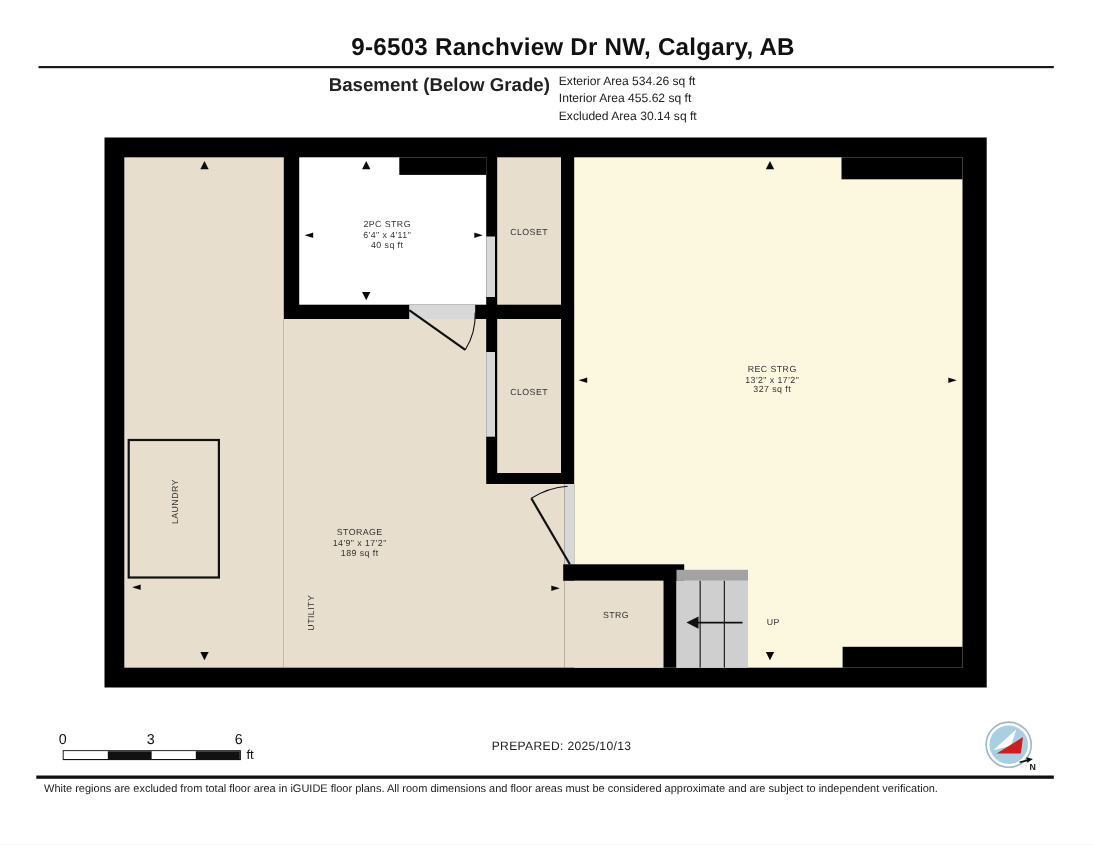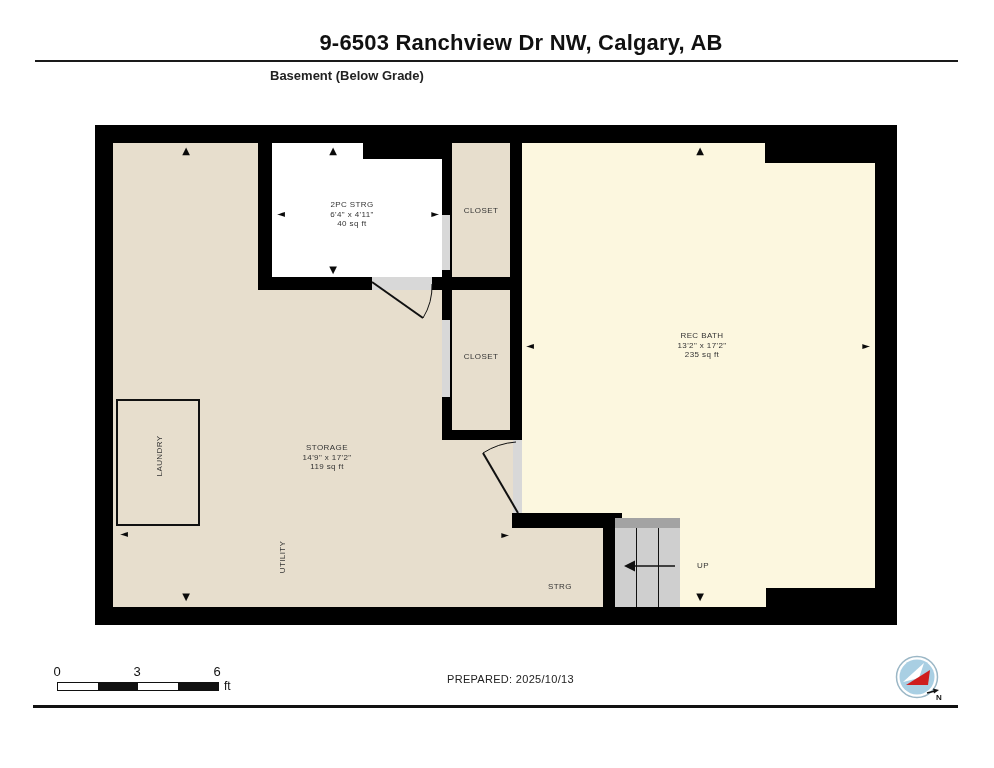--- a/index.html
+++ b/index.html
@@ -1,21 +1,21 @@
 <!DOCTYPE html>
 <html><head>
 <meta charset="utf-8">
 <style>
   html,body{margin:0;padding:0;}
   body{font-family:"Liberation Sans", sans-serif; background:#ffffff;}
   .page{position:relative;width:994px;height:768px;background:#ffffff;overflow:hidden;}
   .abs{position:absolute;}
   .title{width:994px;text-align:center;font-size:22px;font-weight:bold;color:#111;letter-spacing:0.2px;margin-left:24px;}
   .hrule{background:#1a1a1a;}
-  .floor-label{font-size:13px;font-weight:bold;color:#222;}
+  .floor-label{font-size:17px;font-weight:bold;color:#222;text-align:right;}
   .area-line{font-size:11px;color:#222;white-space:nowrap;}
   .plan{background:#000000;}
   .room{position:absolute;}
   .room-label{position:absolute;text-align:center;font-size:8px;color:#333;letter-spacing:0.4px;line-height:9.5px;white-space:nowrap;transform:translate(-50%,-50%);}
   .room-label .rm-name{font-size:8px;}
   .vert{transform:translate(-50%,-50%) rotate(-90deg);}
   .dim-arrow{position:absolute;font-family:"DejaVu Sans", sans-serif;font-size:10px;color:#0a0a0a;line-height:1;transform:translate(-50%,-50%);}
   .door{position:absolute;background:#d8d8d8;}
   .stairs-body{position:absolute;background:#cfcfcf;}
   .tread{position:absolute;top:0;width:1.5px;height:100%;background:#111;}
@@ -31,20 +31,31 @@
 </head>
 <body>
 
 <div class="page">
 
   <div class="abs title" style="top:30px;left:0;">9-6503 Ranchview Dr NW, Calgary, AB</div>
   <div class="abs hrule" style="top:60px;left:35px;width:923px;height:2px;"></div>
 
   <div class="abs floor-label" style="top:68px;left:270px;width:230px;">Basement (Below Grade)</div>
 
+  <div class="abs" style="top:68px;left:508px;">
+    <div class="area-line" style="height:16px;">
+      <span>Exterior Area</span>&nbsp;<span>534.26 sq ft</span>
+    </div>
+    <div class="area-line" style="height:16px;">
+      <span>Interior Area</span>&nbsp;<span>455.62 sq ft</span>
+    </div>
+    <div class="area-line" style="height:16px;">
+      <span>Excluded Area</span>&nbsp;<span>30.14 sq ft</span>
+    </div>
+  </div>
 
   <div class="abs plan" style="left:95px;top:125px;width:802px;height:500px;">
 
     <div class="room" style="left:18px;top:18px;width:145px;height:464px;background:#e7decd;"></div>
     <div class="room" style="left:163px;top:165px;width:184px;height:150px;background:#e7decd;"></div>
     <div class="room" style="left:163px;top:315px;width:255px;height:167px;background:#e7decd;"></div>
 
     <div class="room" style="left:177px;top:18px;width:170px;height:134px;background:#ffffff;"></div>
     <div class="room" style="left:268px;top:18px;width:79px;height:16px;background:#000;"></div>
 
@@ -85,32 +96,32 @@
     </svg>
 
     <div class="room-label" style="left:257px;top:89px;">
       <div class="rm-name">2PC STRG</div>
       <div>6'4" x 4'11"</div>
       <div>40 sq ft</div>
     </div>
     <div class="room-label" style="left:386px;top:86px;">CLOSET</div>
     <div class="room-label" style="left:386px;top:232px;">CLOSET</div>
     <div class="room-label" style="left:607px;top:220px;">
-      <div class="rm-name">REC BATH</div>
+      <div class="rm-name">REC STRG</div>
       <div>13'2" x 17'2"</div>
-      <div>235 sq ft</div>
+      <div>327 sq ft</div>
     </div>
-    <div class="room-label" style="left:232px;top:332px;">
+    <div class="room-label" style="left:232px;top:369px;">
       <div class="rm-name">STORAGE</div>
       <div>14'9" x 17'2"</div>
-      <div>119 sq ft</div>
+      <div>189 sq ft</div>
     </div>
     <div class="room-label vert" style="left:65px;top:331px;">LAUNDRY</div>
     <div class="room-label vert" style="left:188px;top:432px;">UTILITY</div>
-    <div class="room-label" style="left:465px;top:462px;text-align:right;">STRG</div>
+    <div class="room-label" style="left:465px;top:435px;text-align:right;">STRG</div>
     <div class="room-label" style="left:608px;top:441px;">UP</div>
 
     <span class="dim-arrow" style="left:91px;top:26px;">▲</span>
     <span class="dim-arrow" style="left:238px;top:26px;">▲</span>
     <span class="dim-arrow" style="left:605px;top:26px;">▲</span>
     <span class="dim-arrow" style="left:186px;top:89px;">◄</span>
     <span class="dim-arrow" style="left:340px;top:89px;">►</span>
     <span class="dim-arrow" style="left:238px;top:145px;">▼</span>
     <span class="dim-arrow" style="left:435px;top:221px;">◄</span>
     <span class="dim-arrow" style="left:771px;top:221px;">►</span>
@@ -137,14 +148,15 @@
     <circle cx="23" cy="22" r="20.5" fill="#ffffff" stroke="#9bb7c6" stroke-width="1.5"></circle>
     <circle cx="23" cy="22" r="17.5" fill="#a9cfe3"></circle>
     <polygon points="9,27 30,8 25,23" fill="#ffffff"></polygon>
     <polygon points="12,30 36,15 34,30" fill="#cf1d1d"></polygon>
     <line x1="33" y1="38" x2="41" y2="36" stroke="#111" stroke-width="1.5"></line>
     <polygon points="45,35 39,33.5 40,38.5" fill="#111"></polygon>
     <text x="42" y="45" font-size="8" font-weight="bold" fill="#111" font-family="Liberation Sans, sans-serif">N</text>
   </svg>
 
   <div class="abs footer-bar" style="left:33px;top:705px;width:925px;height:3px;"></div>
+  <div class="abs disclaimer" style="left:40px;top:712px;">White regions are excluded from total floor area in iGUIDE floor plans. All room dimensions and floor areas must be considered approximate and are subject to independent verification.</div>
 
 </div>
 
 </body></html>

